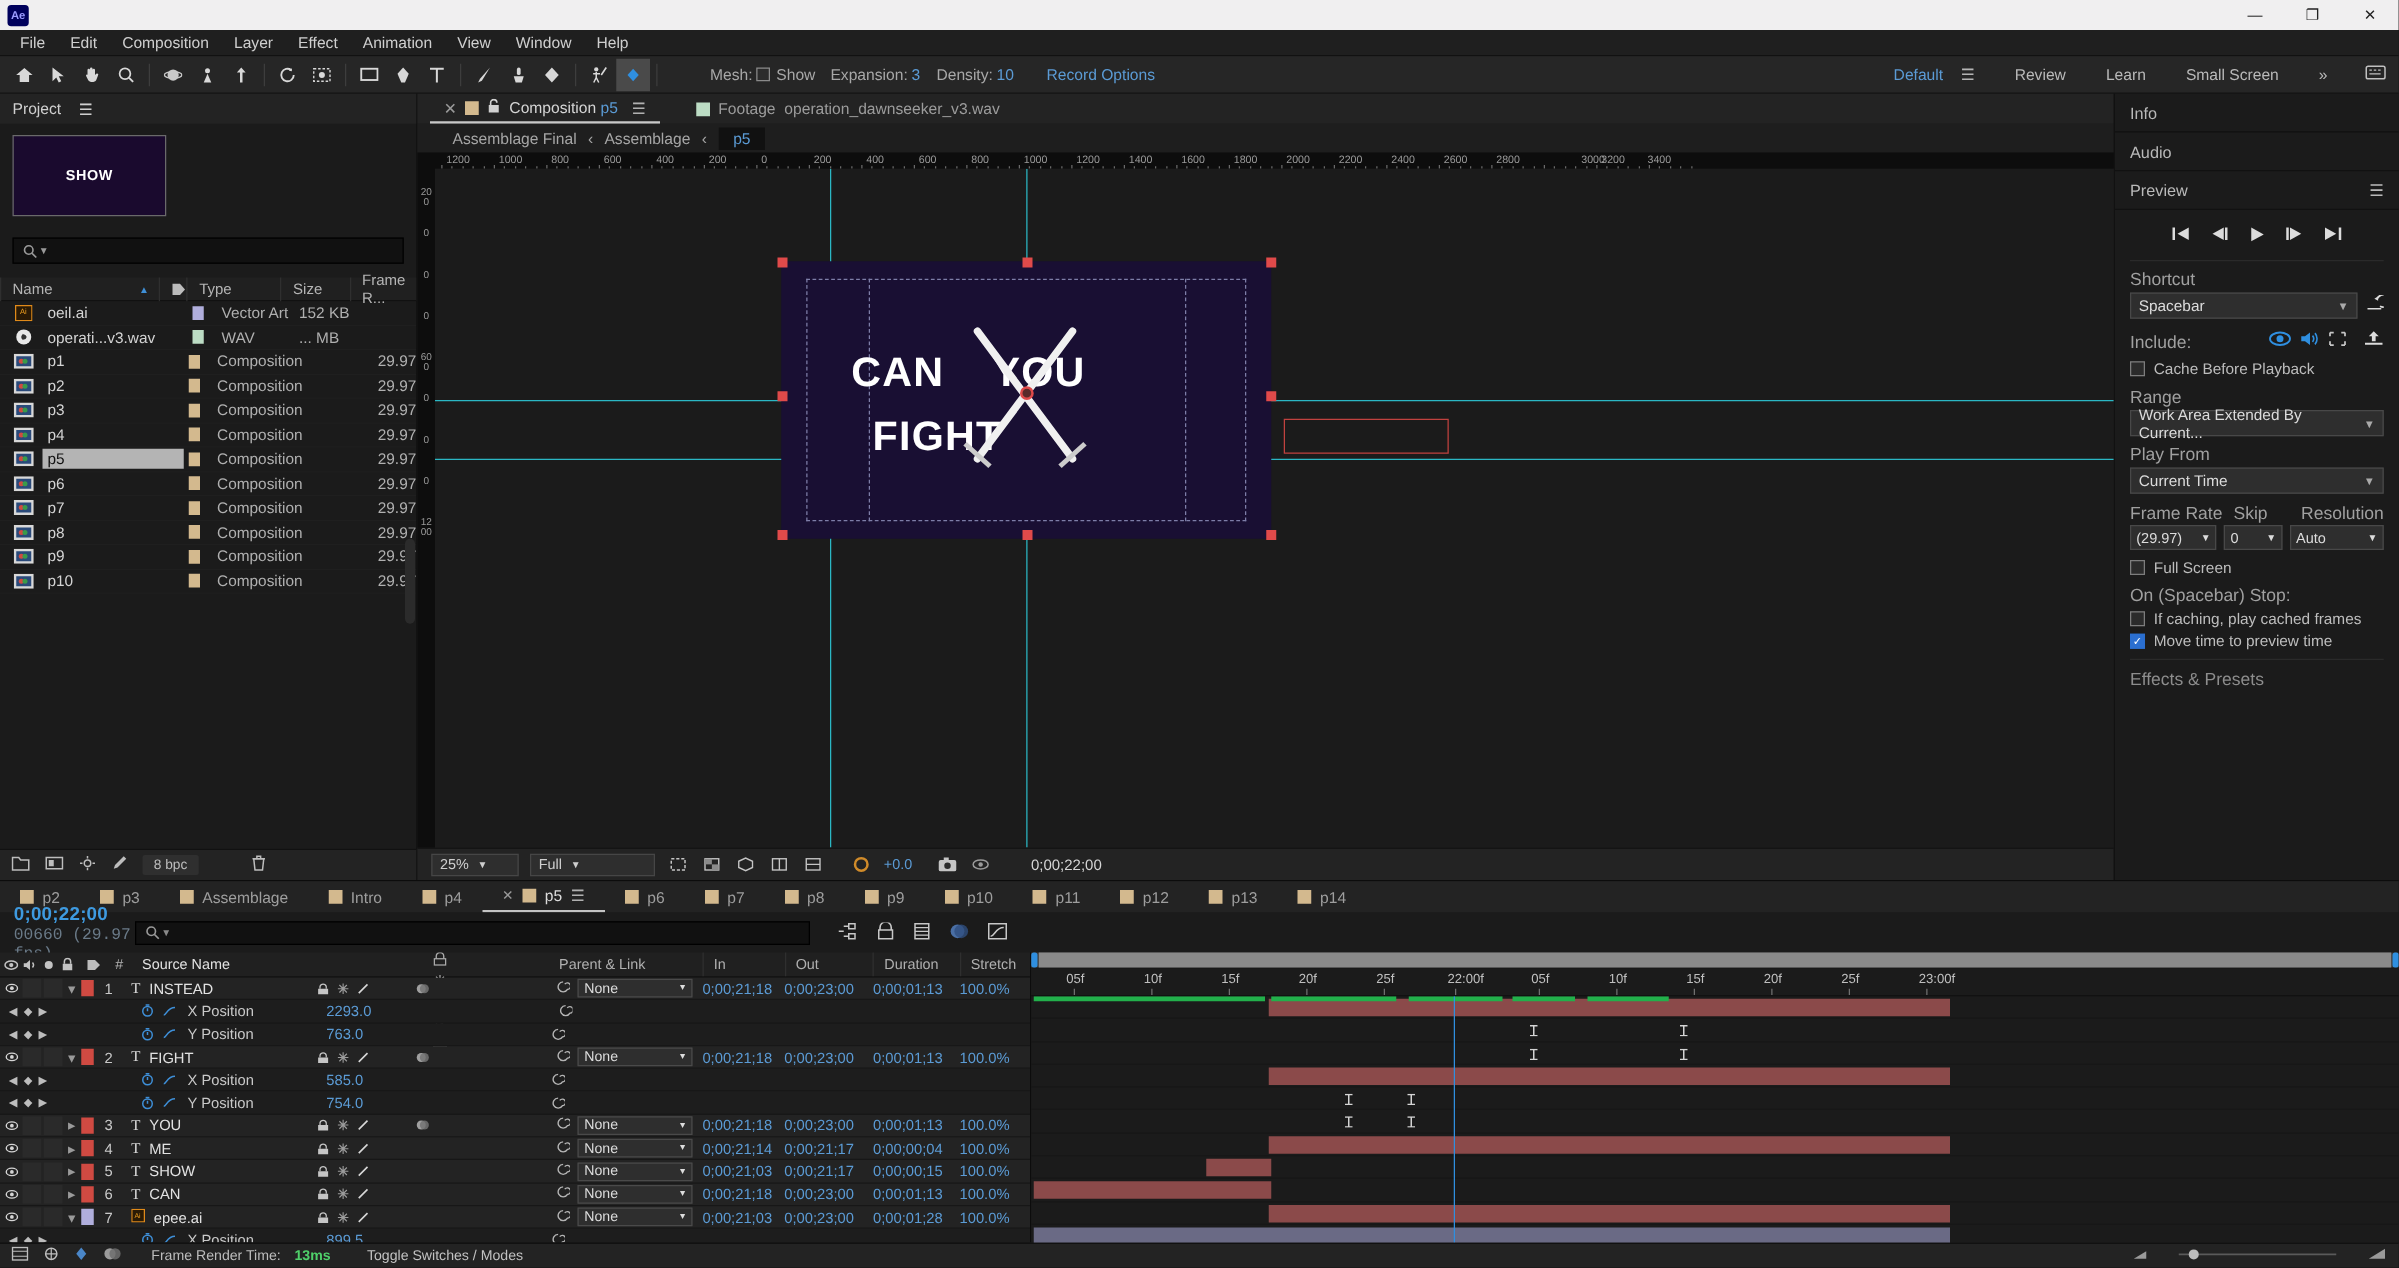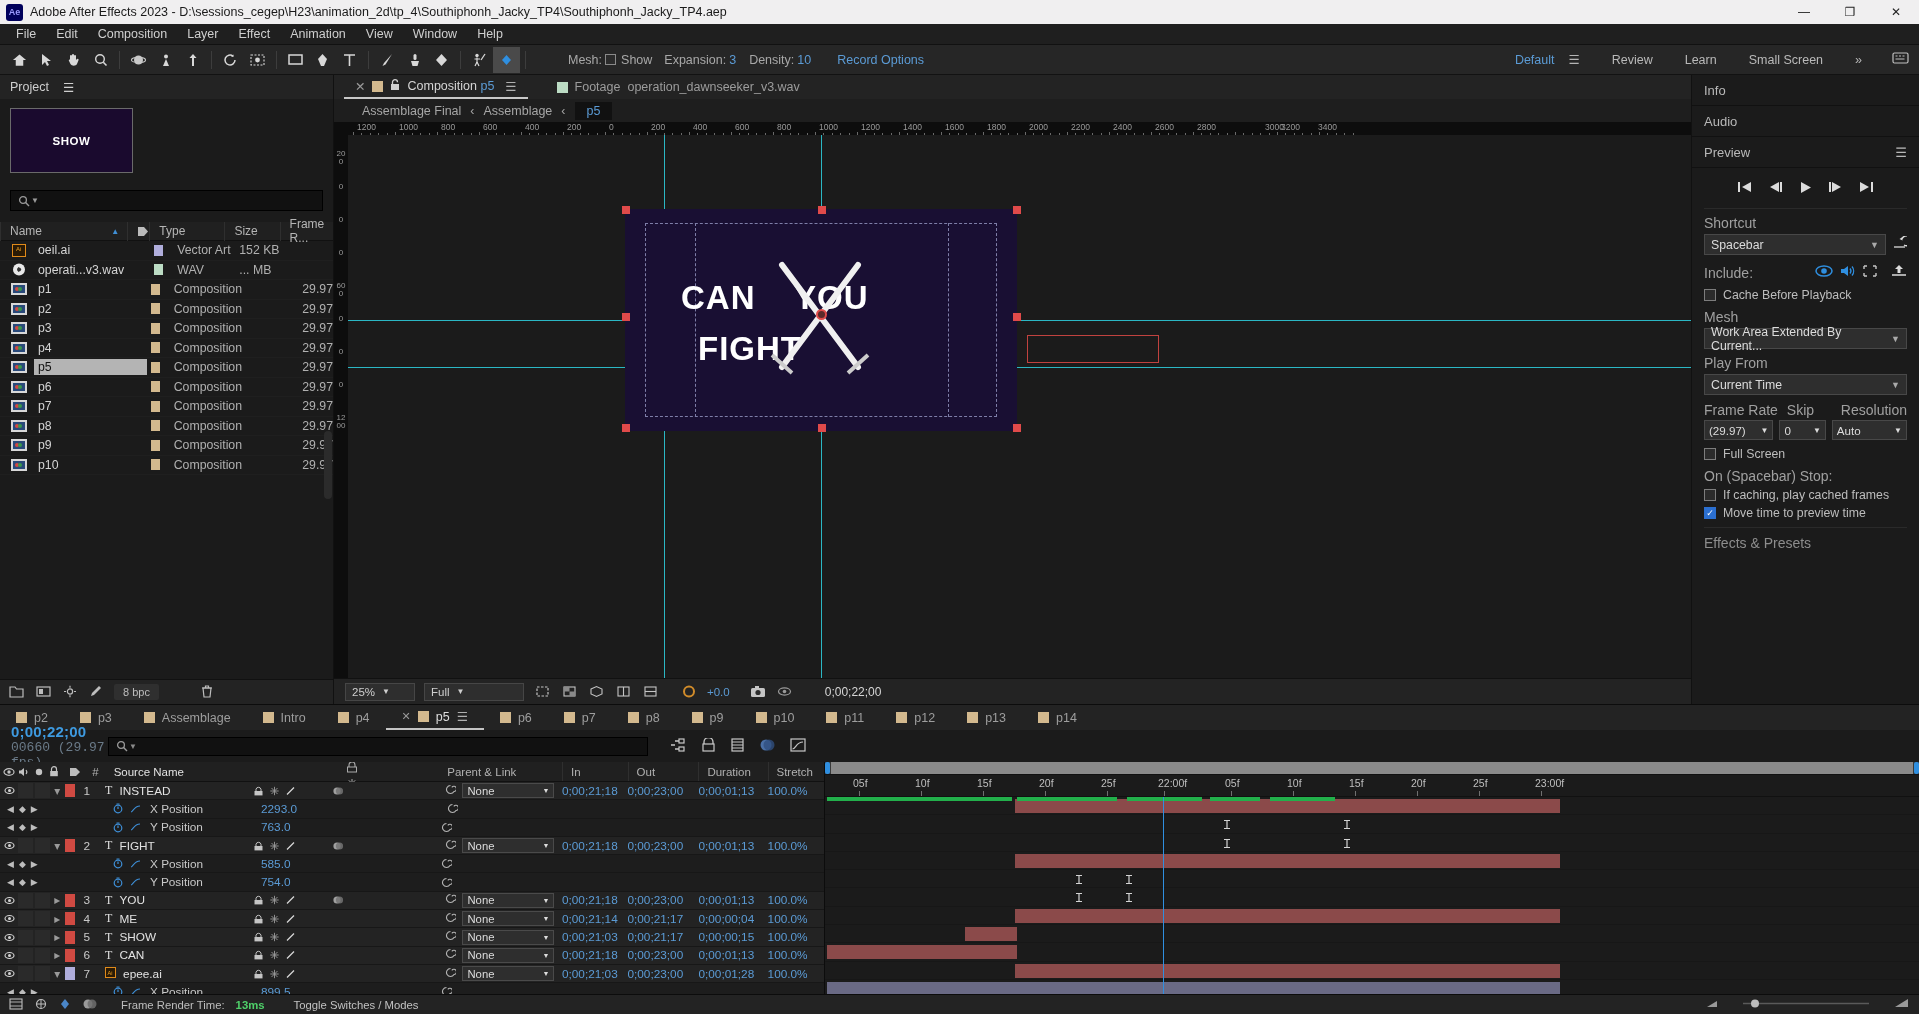--- a/index.html
+++ b/index.html
@@ -218,21 +218,20 @@
   .scrollbar-v{ position:absolute; right:1px; top:0; width:8px; background:#2b2b2b; border-radius:4px;}
   .pos-rel{ position:relative; }
 </style>
 </head>
 <body>
 
 <div class="app">
 
   <div class="titlebar">
     <div class="ae-logo">Ae</div>
-    <div class="title-text">Adobe After Effects 2023 - D:\sessions_cegep\H23\animation_2d\tp_4\Southiphonh_Jacky_TP4\Southiphonh_Jacky_TP4.aep</div>
     <div class="win-btns">
       <div class="win-btn">—</div>
       <div class="win-btn">❐</div>
       <div class="win-btn close">✕</div>
     </div>
   </div>
 
   <div class="menubar">
     <div class="menu-item">File</div>
     <div class="menu-item">Edit</div>
@@ -988,21 +987,21 @@
                   <path d="M1 11 h14" stroke="#dcdcdc" stroke-width="1.5"></path>
                 </svg></span>
           </span>
         </div>
 
         <div class="rcheck">
           <span class="cbx"></span>
           <span>Cache Before Playback</span>
         </div>
 
-        <div class="rlabel">Mesh</div>
+        <div class="rlabel">Range</div>
         <div class="rsel">
           <span>Work Area Extended By Current...</span>
           <span style="font-size:9px;color:#aaa;">▼</span>
           </div>
 
         <div class="rlabel">Play From</div>
         <div class="rsel">
           <span>Current Time</span>
           <span style="font-size:9px;color:#aaa;">▼</span>
           </div>

